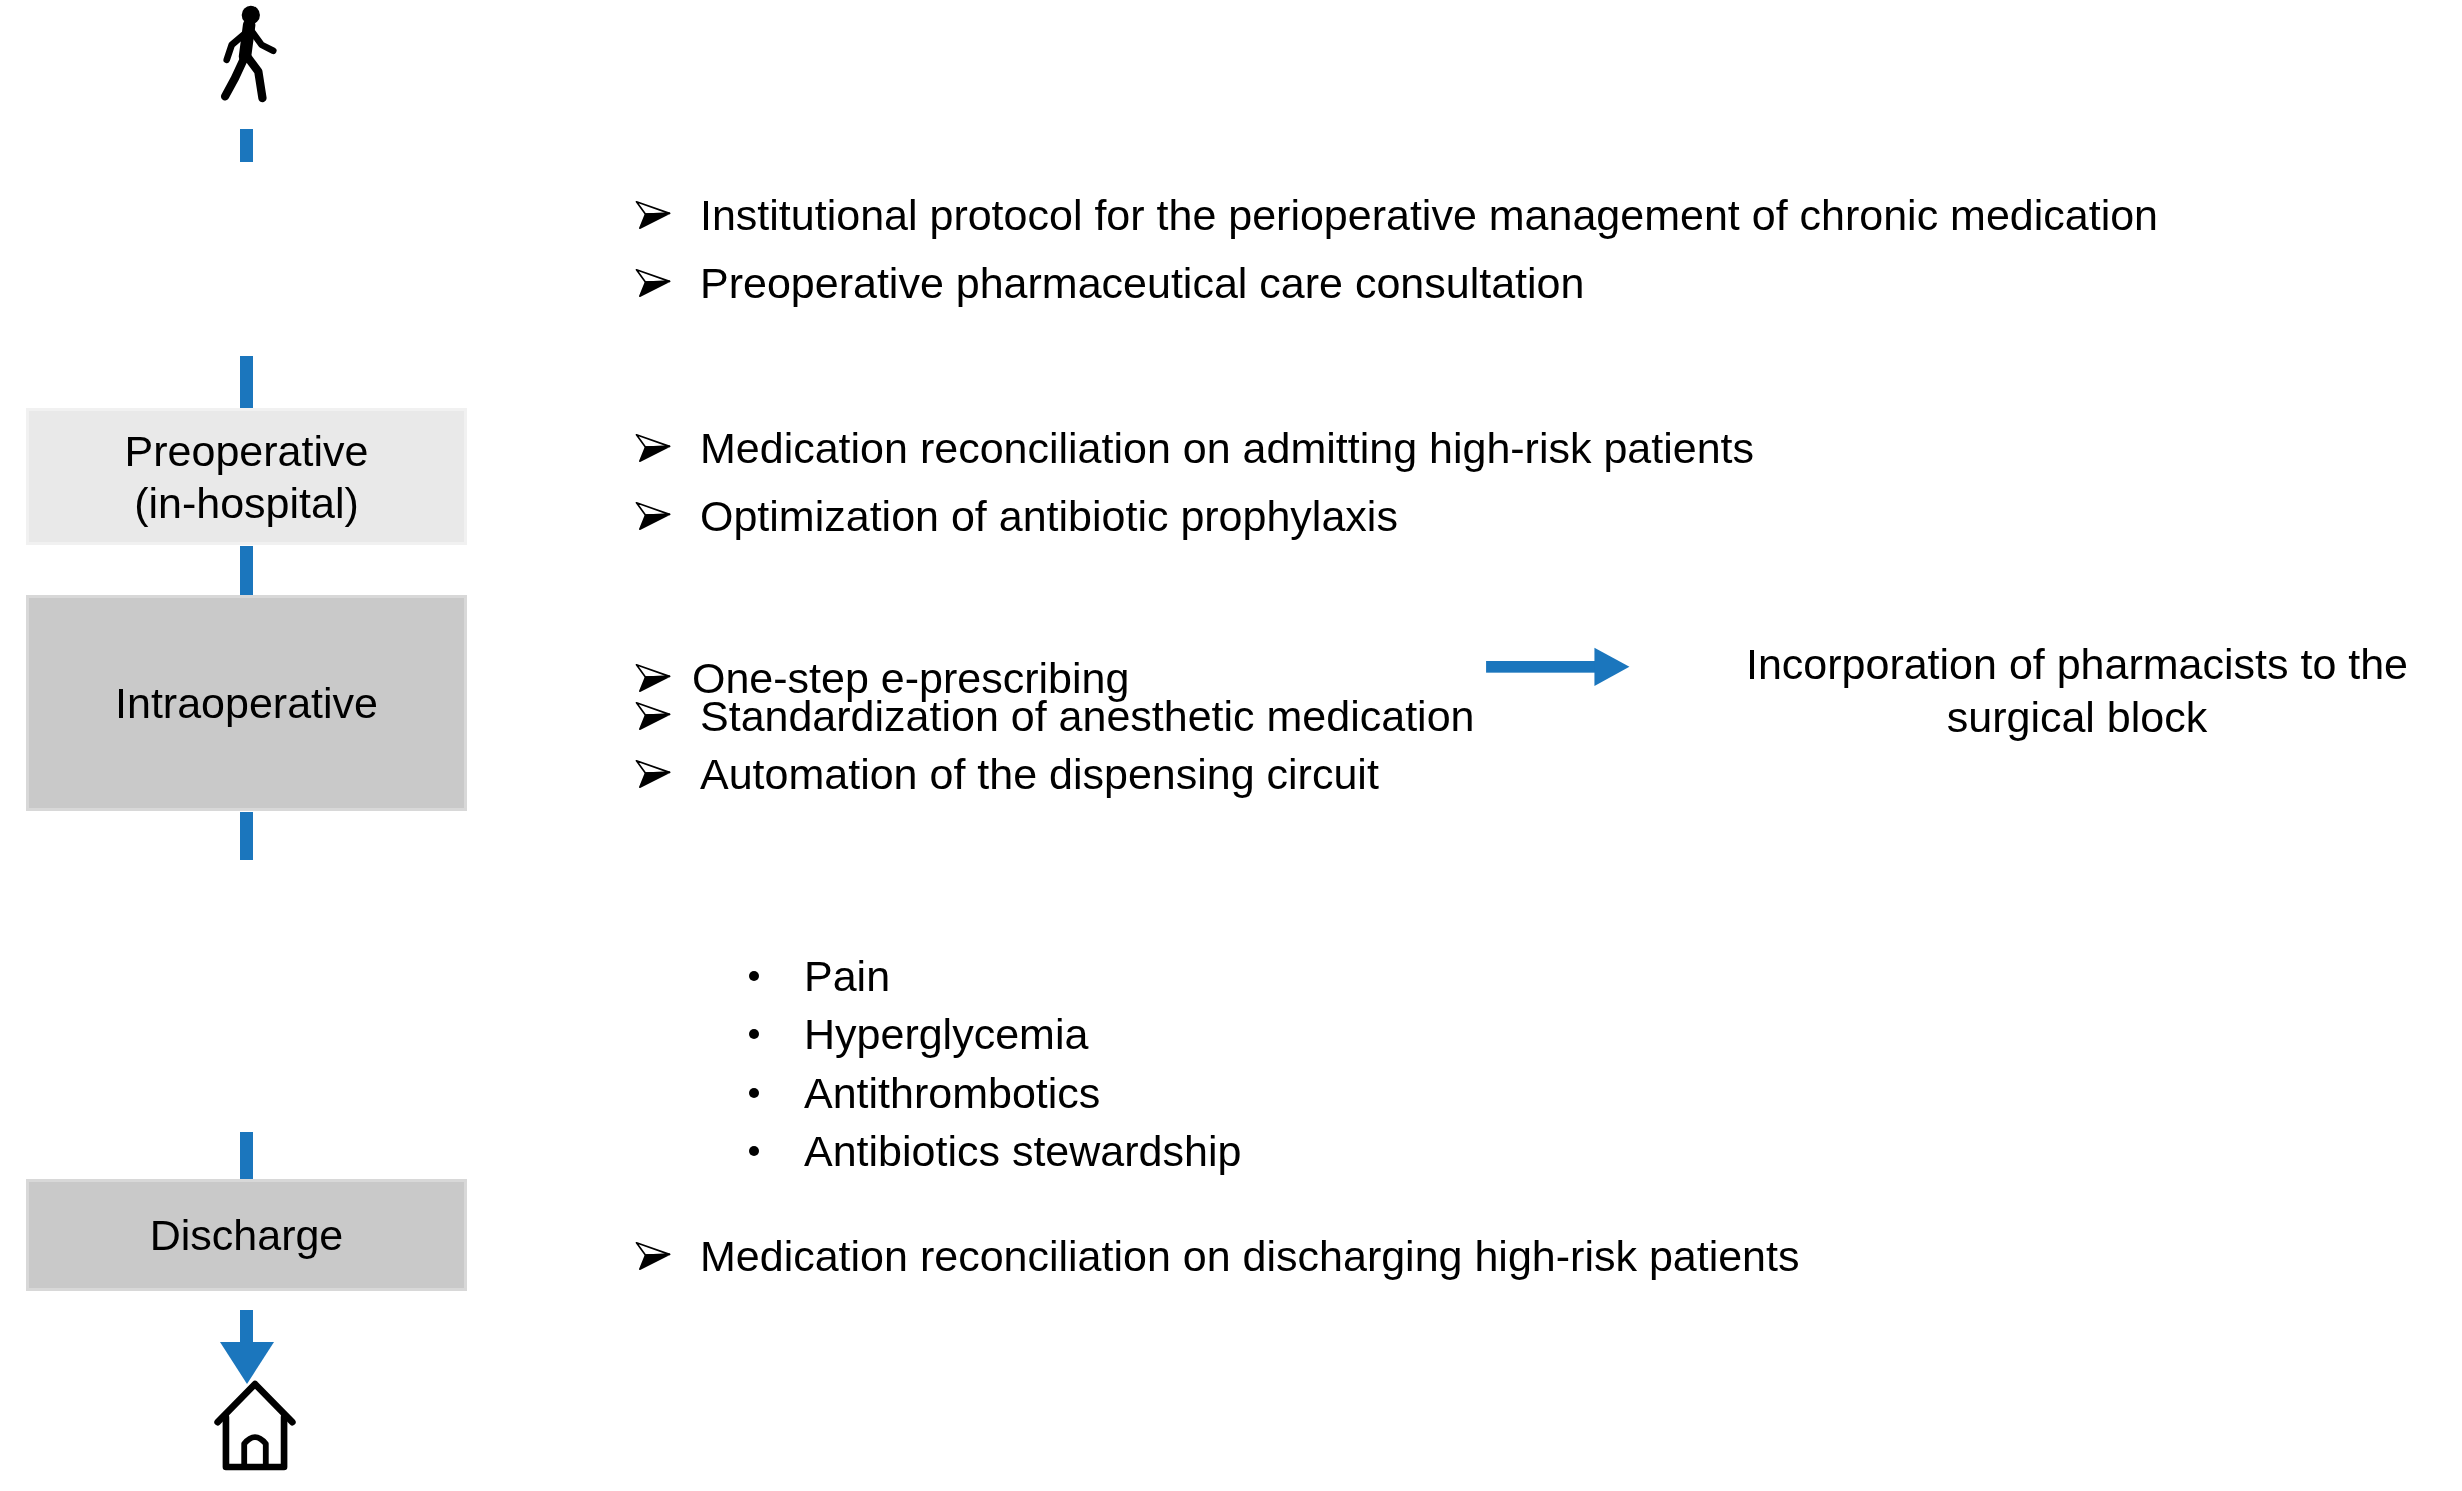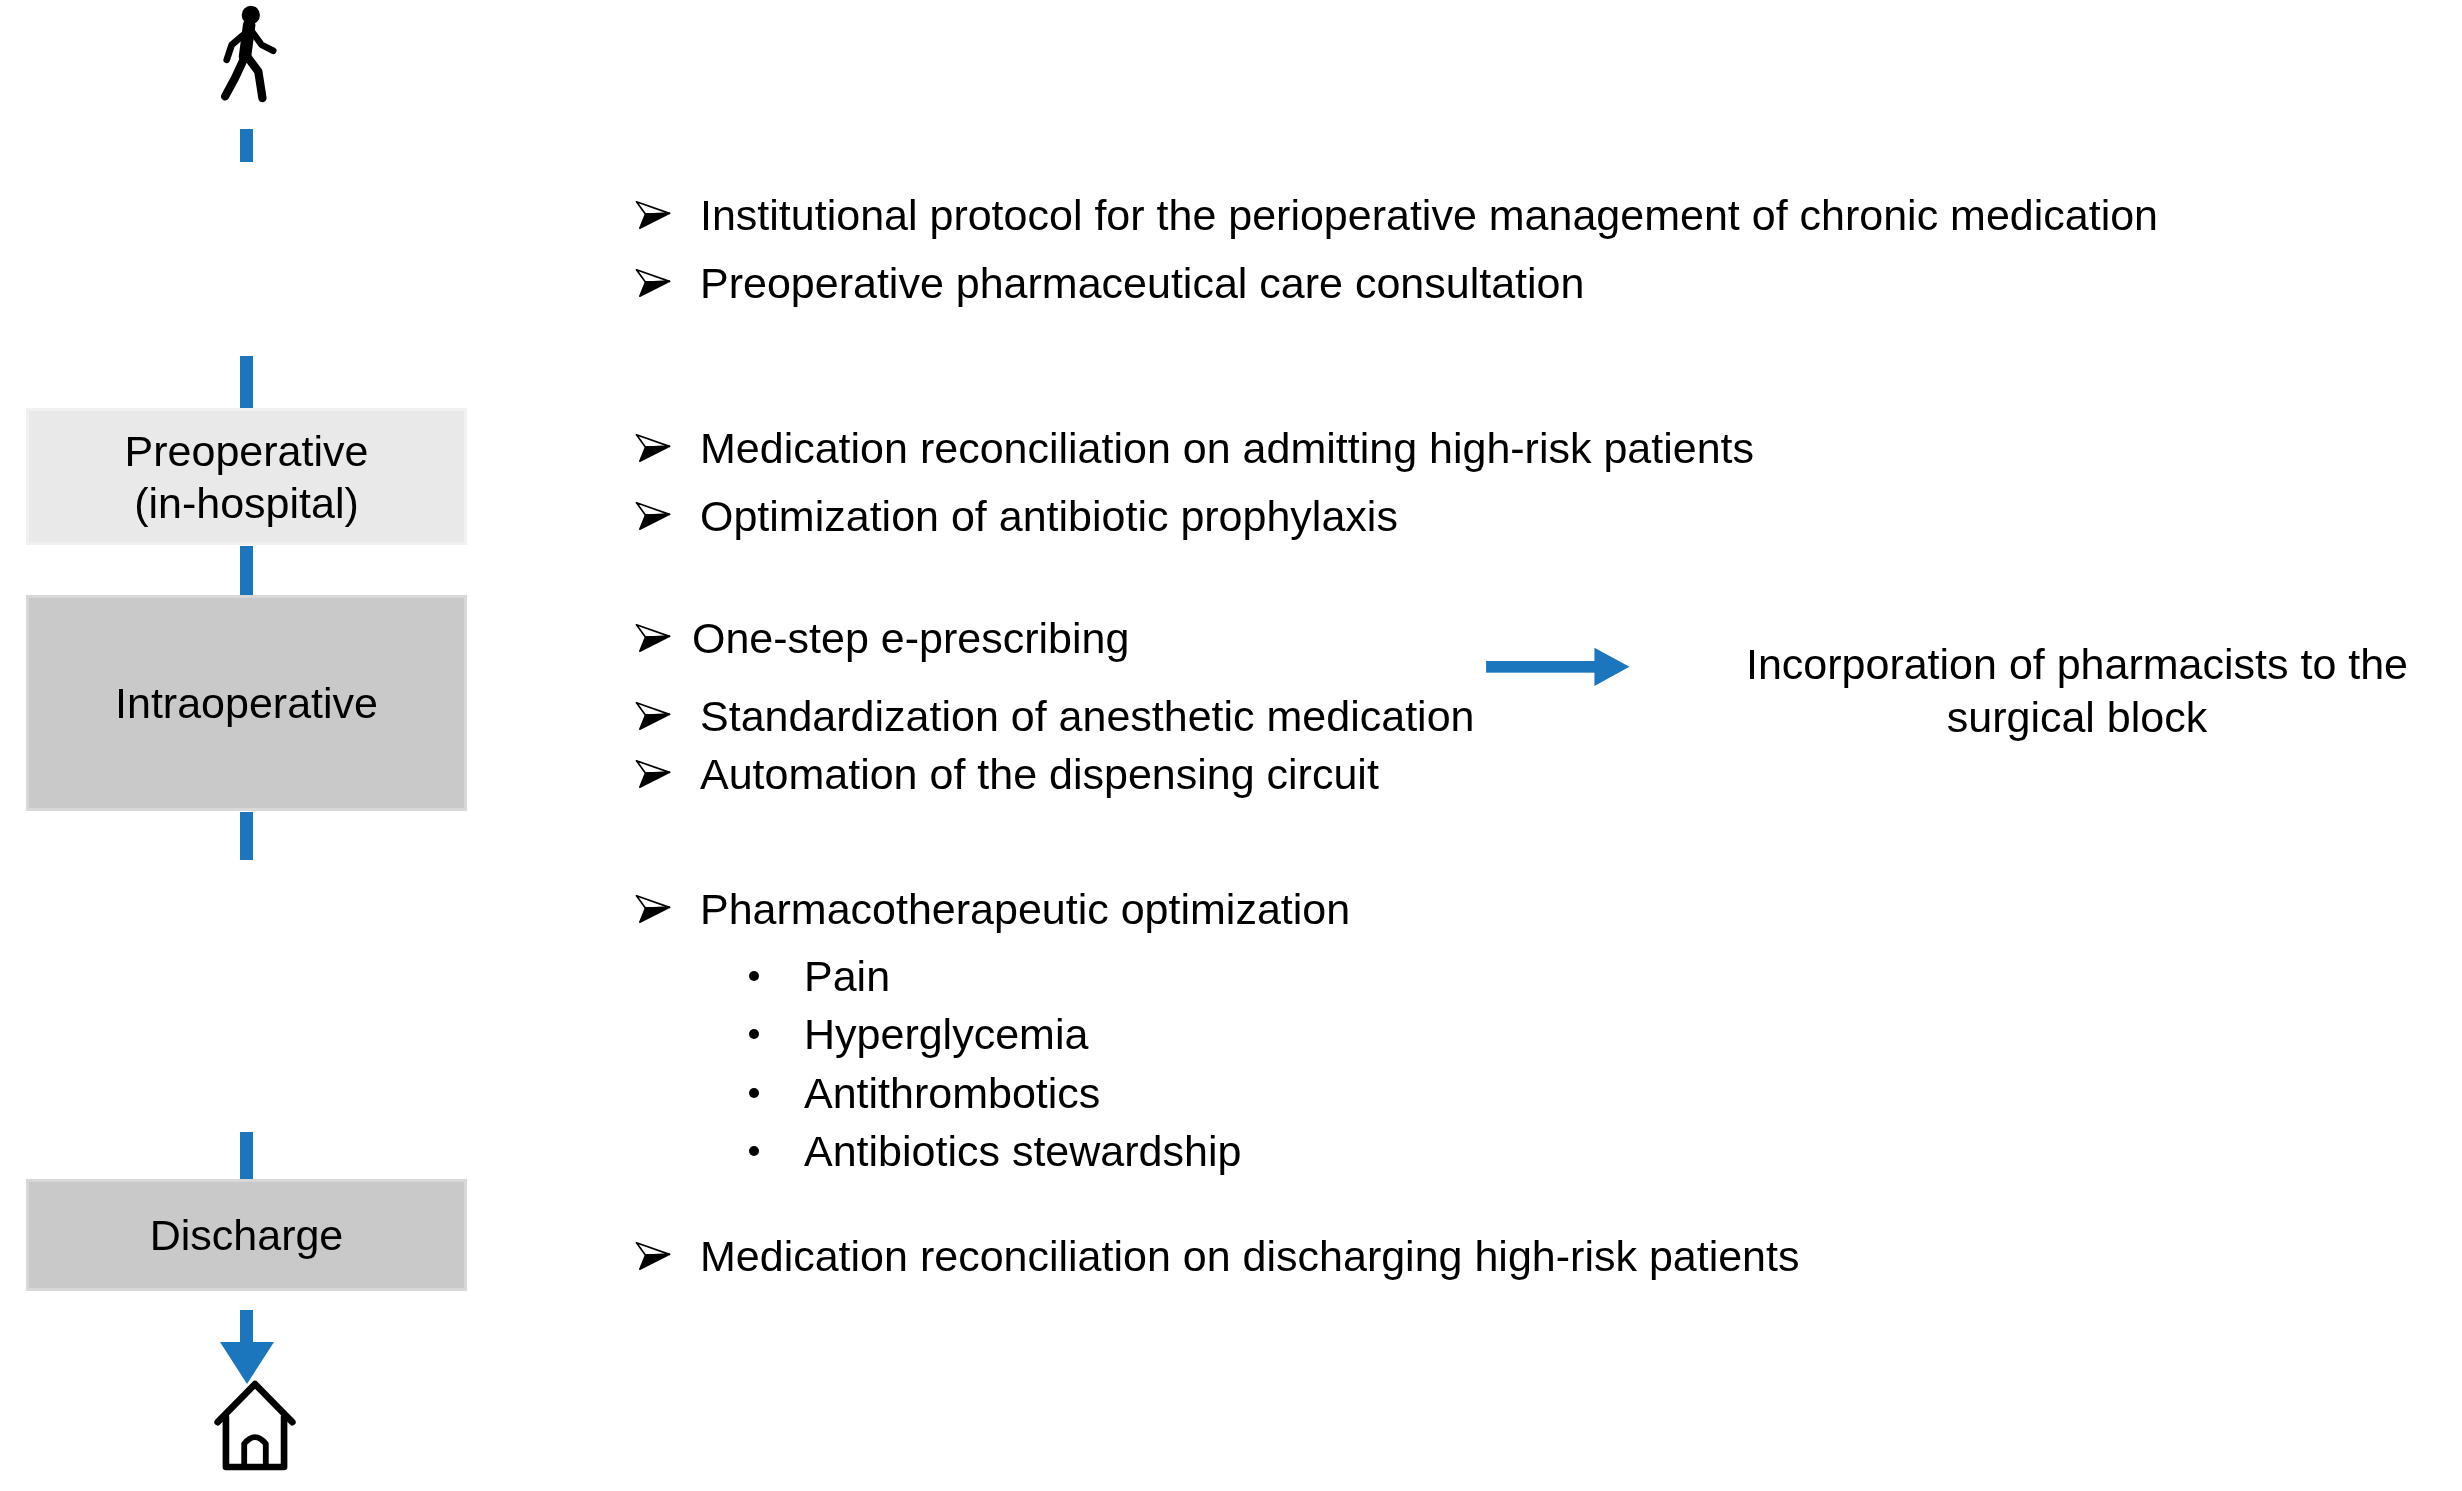--- a/index.html
+++ b/index.html
@@ -133,21 +133,21 @@
     <span class="btxt">Medication reconciliation on admitting high-risk patients</span>
   </div>
   <div class="brow" style="top:490px;">
     <svg class="bullet-glyph" width="38" height="32" viewBox="0 0 46 38">
       <polygon points="3,3 43,17 14,18" fill="#fff" stroke="#000" stroke-width="2" stroke-linejoin="round"></polygon>
       <polygon points="14,18 43,17 7,35" fill="#000" stroke="#000" stroke-width="2" stroke-linejoin="round"></polygon>
     </svg>
     <span class="btxt">Optimization of antibiotic prophylaxis</span>
   </div>
 
-  <div class="brow" style="top:612px;gap:20px;">
+  <div class="brow" style="top:652px;gap:20px;">
     <svg class="bullet-glyph" width="38" height="32" viewBox="0 0 46 38">
       <polygon points="3,3 43,17 14,18" fill="#fff" stroke="#000" stroke-width="2" stroke-linejoin="round"></polygon>
       <polygon points="14,18 43,17 7,35" fill="#000" stroke="#000" stroke-width="2" stroke-linejoin="round"></polygon>
     </svg>
     <span class="btxt">One-step e-prescribing</span>
   </div>
   <div class="brow" style="top:690px;">
     <svg class="bullet-glyph" width="38" height="32" viewBox="0 0 46 38">
       <polygon points="3,3 43,17 14,18" fill="#fff" stroke="#000" stroke-width="2" stroke-linejoin="round"></polygon>
       <polygon points="14,18 43,17 7,35" fill="#000" stroke="#000" stroke-width="2" stroke-linejoin="round"></polygon>
@@ -164,27 +164,20 @@
 
   <svg class="abs" style="left:1486px;top:641px;" width="146" height="50" viewBox="0 0 175 60">
     <rect x="0" y="24" width="132" height="14" fill="#1b76bd"></rect>
     <polygon points="130,8 172,31 130,54" fill="#1b76bd"></polygon>
   </svg>
   <div class="annotation">
     <div>Incorporation of pharmacists to the</div>
     <div>surgical block</div>
   </div>
 
-  <div class="brow" style="top:883px;">
-    <svg class="bullet-glyph" width="38" height="32" viewBox="0 0 46 38">
-      <polygon points="3,3 43,17 14,18" fill="#fff" stroke="#000" stroke-width="2" stroke-linejoin="round"></polygon>
-      <polygon points="14,18 43,17 7,35" fill="#000" stroke="#000" stroke-width="2" stroke-linejoin="round"></polygon>
-    </svg>
-    <span class="btxt">Pharmacotherapeutic optimization</span>
-  </div>
   <div class="subrow" style="top:950px;">
     <span class="dot"></span>
     <span class="btxt">Pain</span>
   </div>
   <div class="subrow" style="top:1008px;justify-content:flex-end;">
     <span class="dot"></span>
     <span class="btxt">Hyperglycemia</span>
   </div>
   <div class="subrow" style="top:1067px;">
     <span class="dot"></span>

